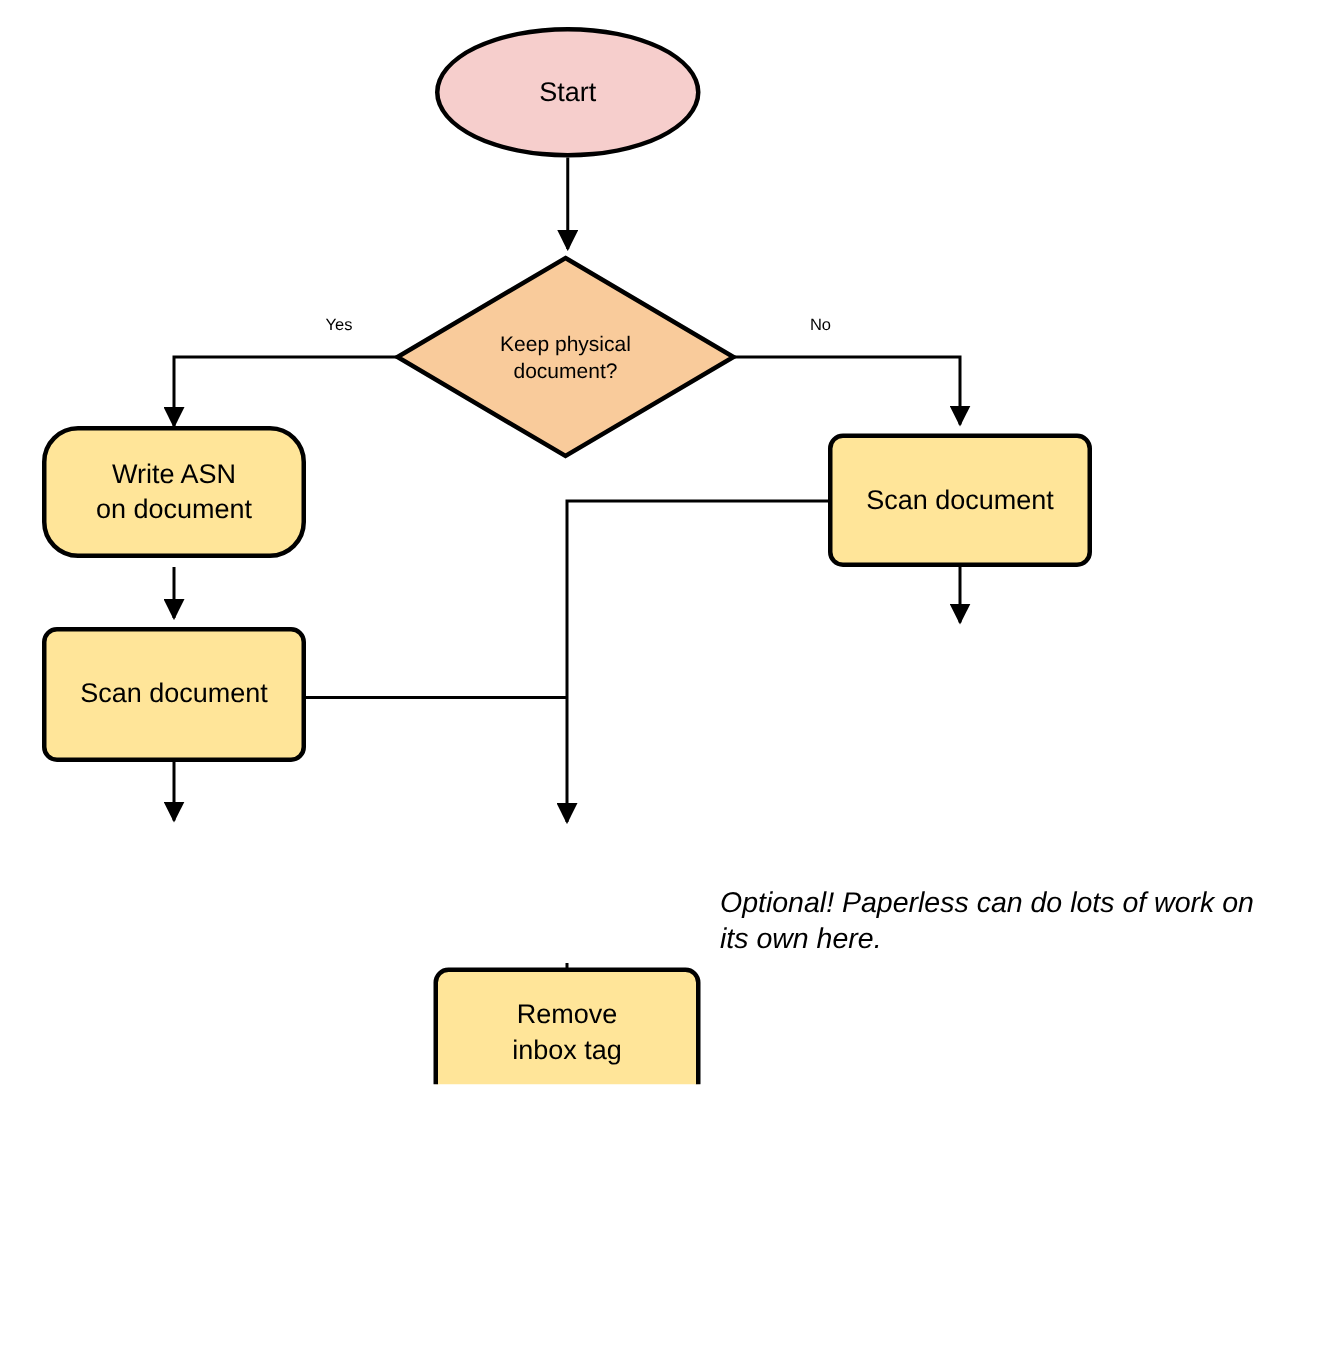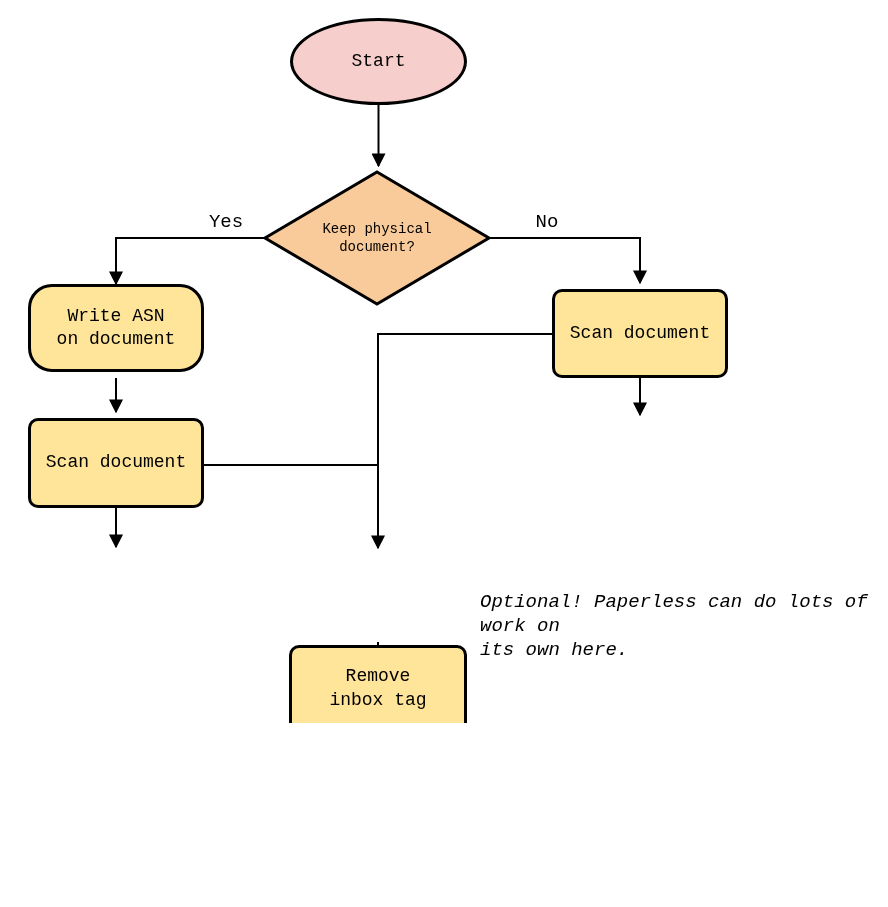--- a/index.html
+++ b/index.html
@@ -1,20 +1,20 @@
 <!DOCTYPE html>
 <html><head>
 <meta charset="utf-8">
 <style>
   html,body{margin:0;padding:0;background:#ffffff;}
   .canvas{
     position:relative;
     width:888px;height:723px;
     background:#ffffff;
-    font-family:Liberation Mono, monospace;
+    font-family:Liberation Sans, sans-serif;
     color:#000;
     overflow:hidden;
   }
   svg.edges{position:absolute;left:0;top:0;}
   .node{
     position:absolute;
     box-sizing:border-box;
     display:flex;
     align-items:center;
     justify-content:center;
@@ -31,21 +31,21 @@
   .terminator{
     background:#F6CECC;
     border:3px solid #000;
     border-radius:50%;
   }
   .decision-label{
     font-size:14px;
   }
   .edge-label{
     position:absolute;
-    font-size:19px;
+    font-size:11px;
     text-align:center;
     white-space:nowrap;
   }
   .side-note{
     position:absolute;
     left:480px;top:591px;width:412px;
     font-size:19px;
     font-style:italic;
     line-height:1.26;
     white-space:pre-line;

